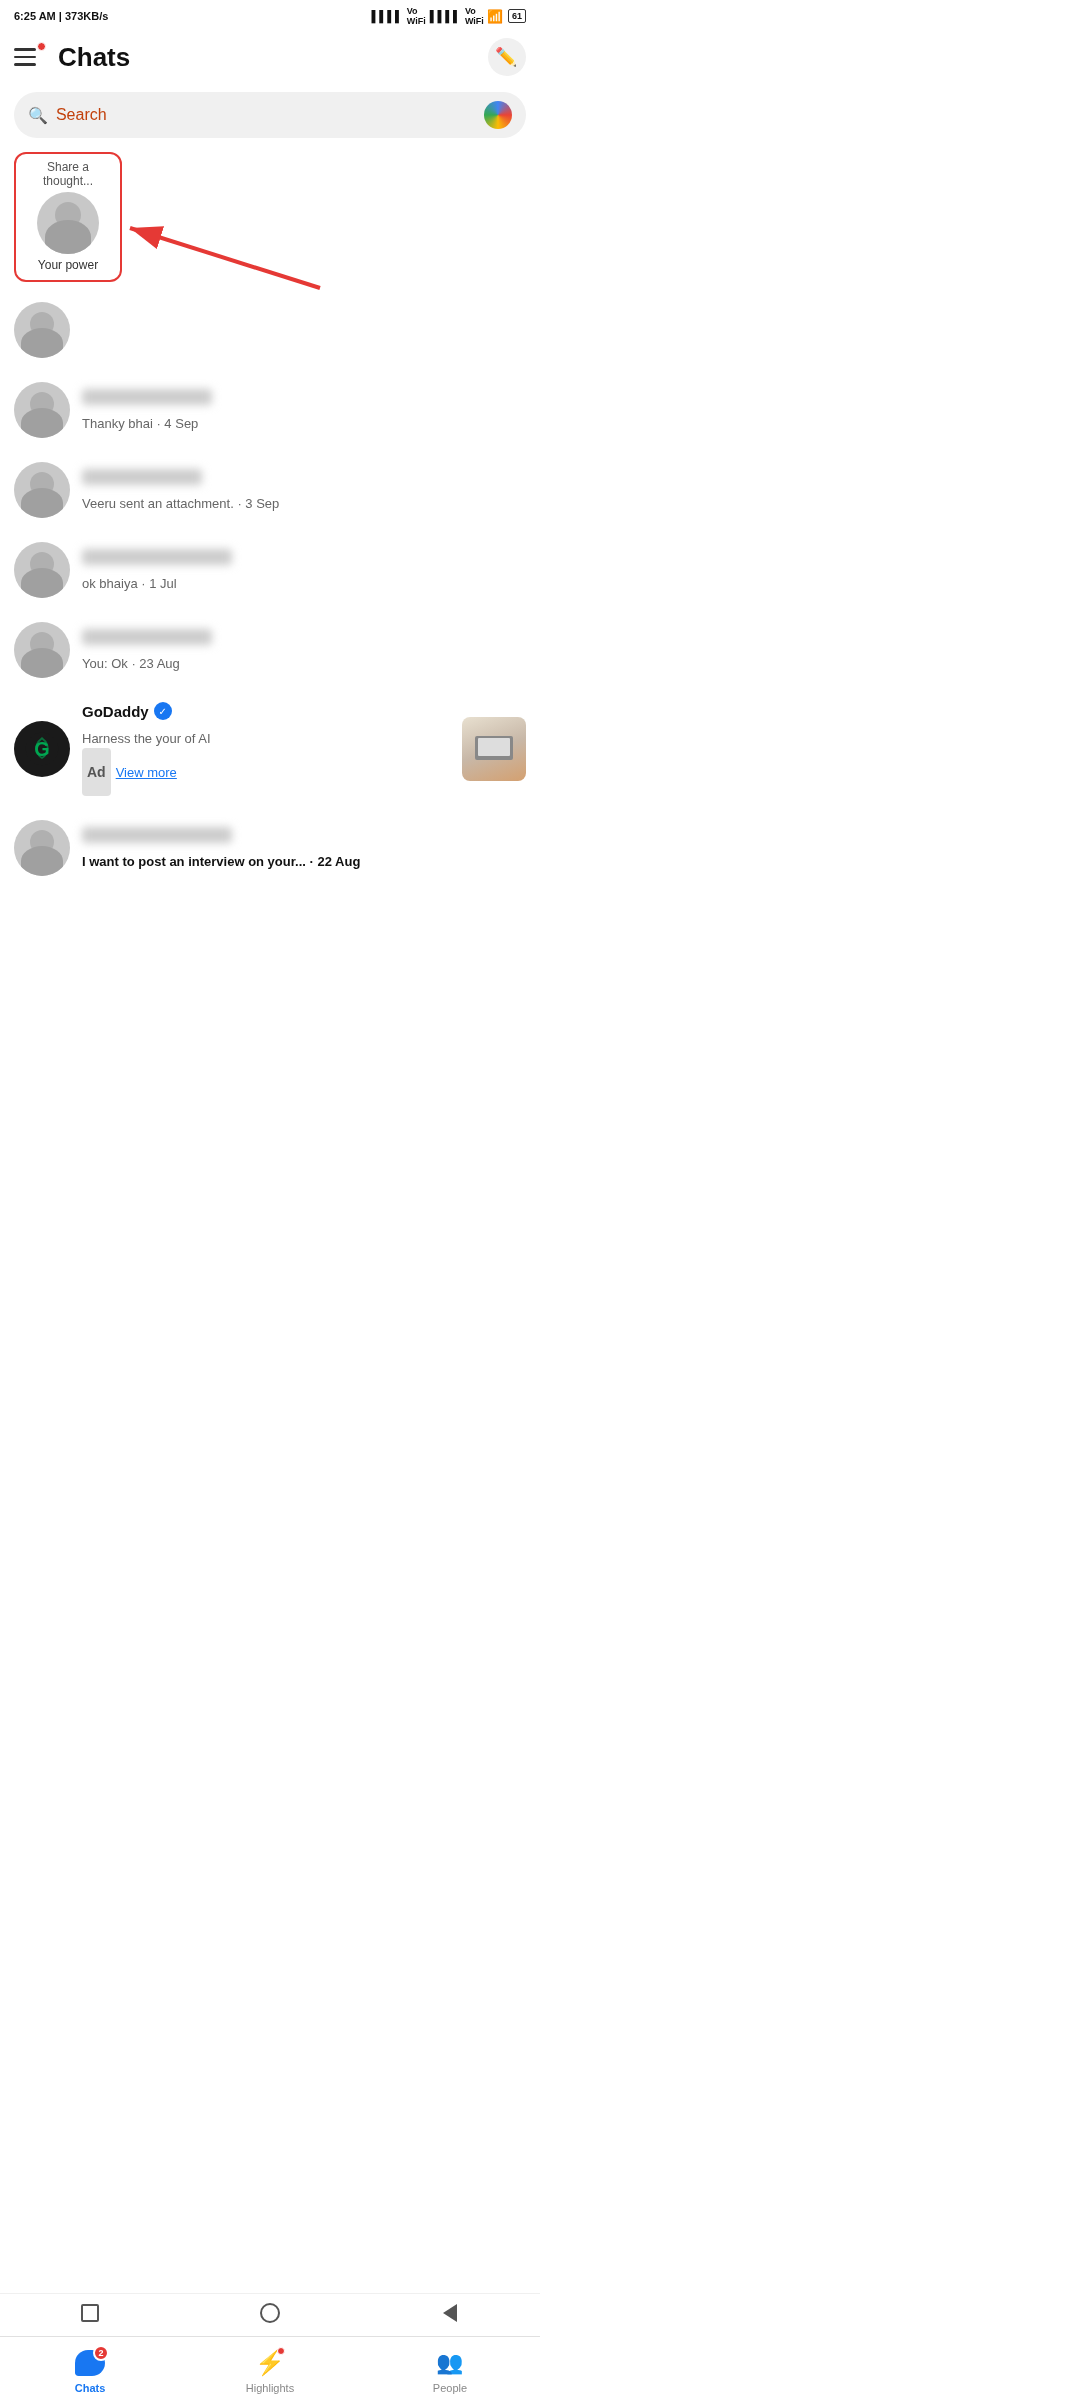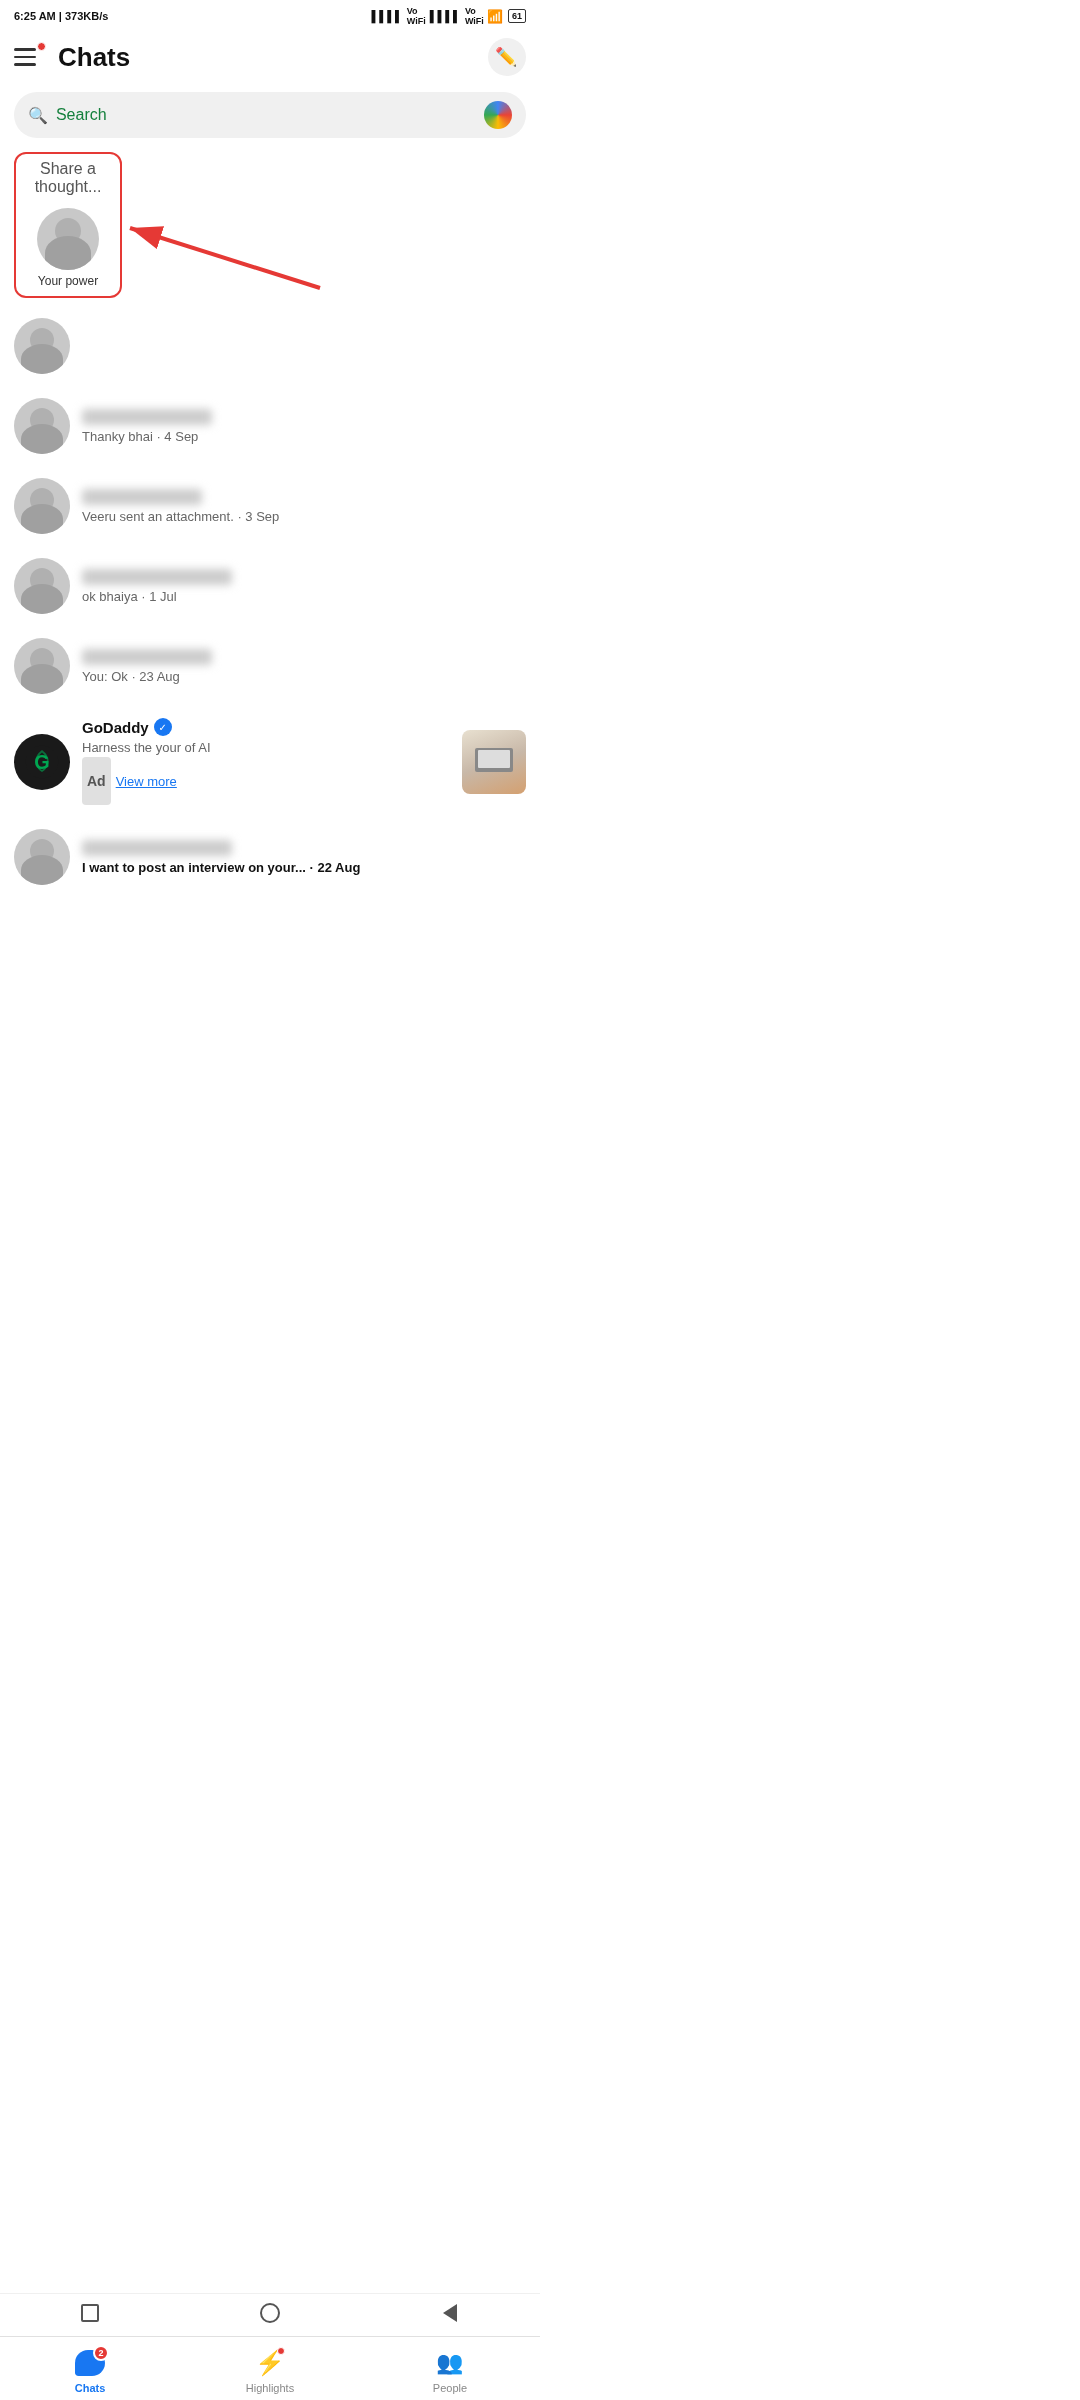--- a/index.html
+++ b/index.html
@@ -106,45 +106,45 @@
       padding: 9px 14px;
       gap: 8px;
     }
     .search-icon-wrap {
       color: #888;
       font-size: 16px;
     }
     .search-input-text {
       flex: 1;
       font-size: 16px;
-      color: #15803d;
+      color: #c2410c;
     }
     .search-circle {
       width: 28px;
       height: 28px;
       border-radius: 50%;
       background: conic-gradient(from 0deg, #4285f4, #ea4335, #fbbc05, #34a853, #4285f4);
       flex-shrink: 0;
     }
     .your-note-card {
       width: 108px;
       border: 2.5px solid #e53935;
       border-radius: 12px;
       padding: 6px 6px 8px;
       display: flex;
       flex-direction: column;
       align-items: center;
       position: relative;
       cursor: pointer;
     }
     .note-thought {
-      font-size: 16px;
+      font-size: 12px;
       color: #555;
       text-align: center;
-      margin-bottom: 12px;
+      margin-bottom: 4px;
     }
     .note-avatar {
       width: 62px;
       height: 62px;
       border-radius: 50%;
       background: #c8c8c8;
       overflow: hidden;
       display: flex;
       align-items: flex-end;
       justify-content: center;
@@ -231,21 +231,21 @@
     }
 
     .chat-info {
       flex: 1;
       min-width: 0;
     }
     .chat-name-row {
       display: flex;
       align-items: center;
       gap: 5px;
-      margin-bottom: 4px;
+      margin-bottom: 11px;
     }
     .chat-name-blur {
       height: 16px;
       border-radius: 4px;
       background: #ccc;
       filter: blur(4px);
     }
     .chat-name {
       font-size: 15px;
       font-weight: 600;

